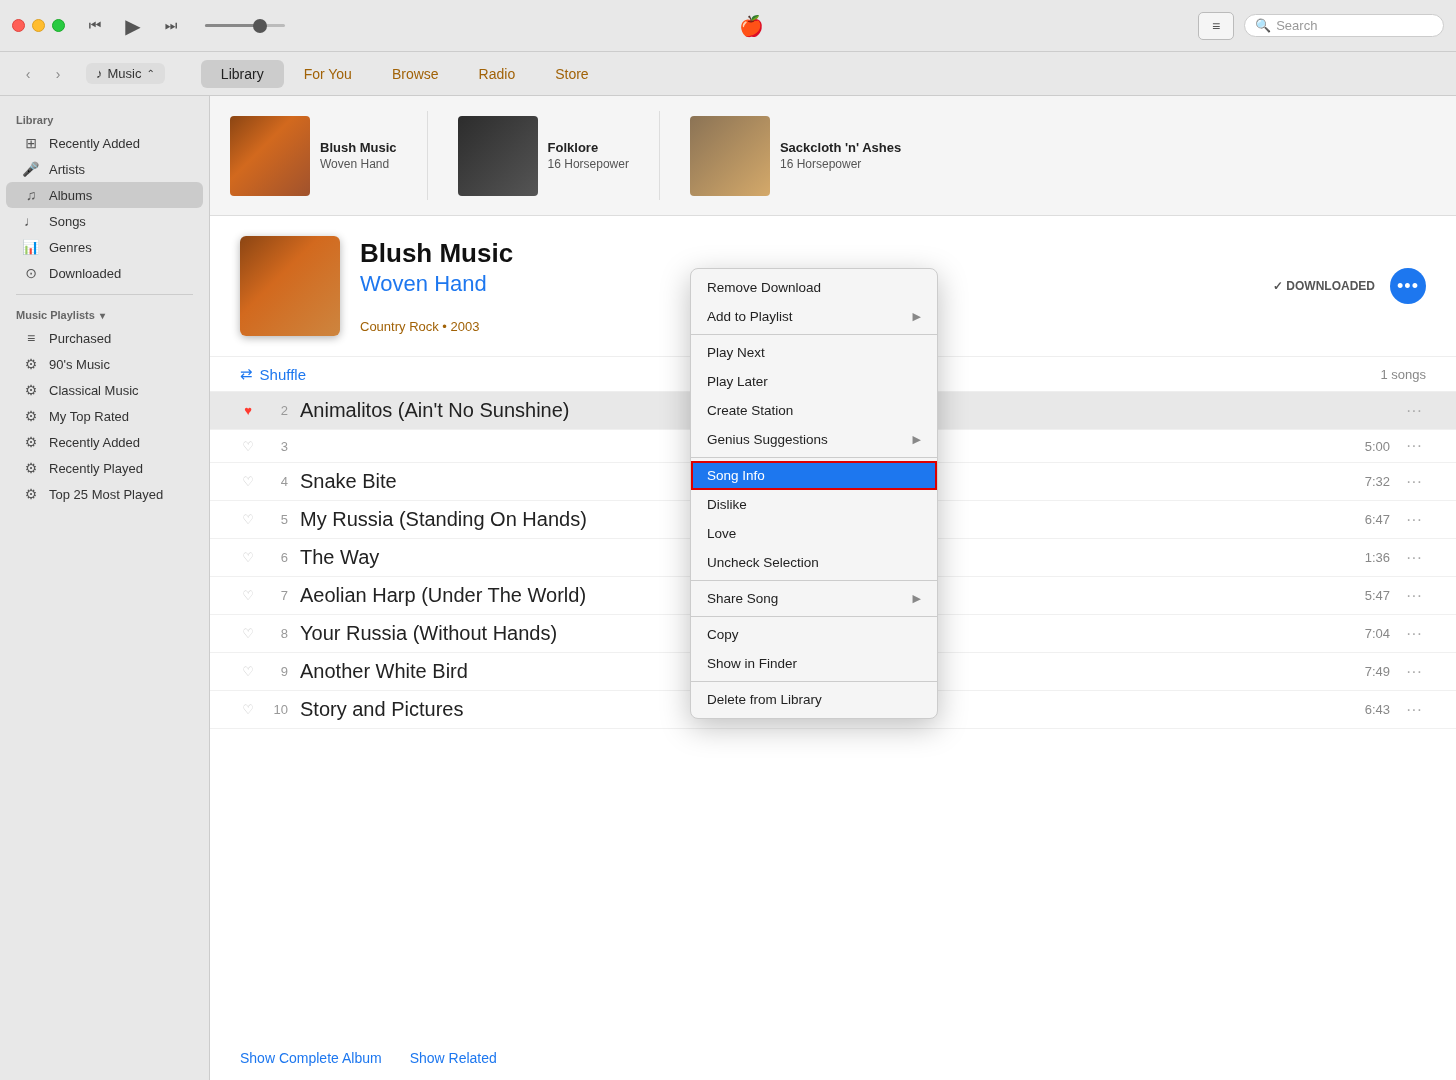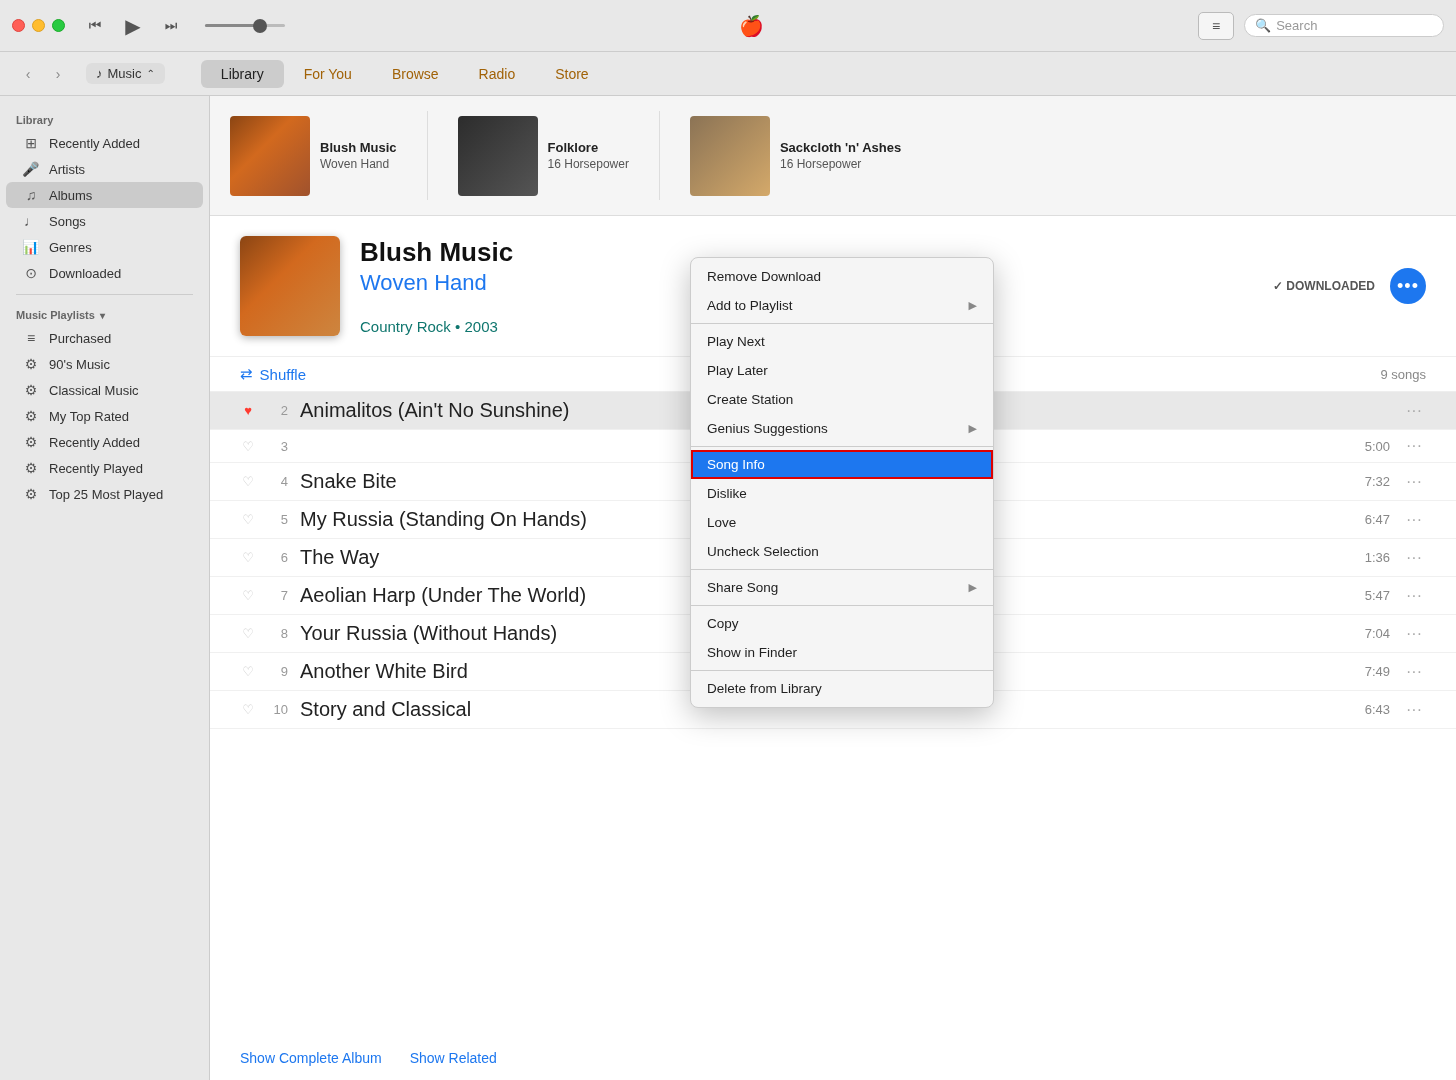--- a/index.html
+++ b/index.html
@@ -285,21 +285,21 @@
       width: 100px;
       height: 100px;
       border-radius: 6px;
       background: linear-gradient(135deg, #8B4513 0%, #D2691E 40%, #cd853f 100%);
       flex-shrink: 0;
       box-shadow: 0 2px 8px rgba(0,0,0,0.3);
     }
     .album-detail-info { flex: 1; }
     .album-detail-title { font-size: 26px; font-weight: 700; color: #111; }
     .album-detail-artist { font-size: 22px; font-weight: 500; color: #1d77ef; margin-top: 2px; }
-    .album-detail-meta { font-size: 15px; color: #0f766e; margin-top: 22px; }
+    .album-detail-meta { font-size: 13px; color: #a16207; margin-top: 22px; }
     .album-detail-right {
       display: flex;
       align-items: center;
       gap: 15px;
     }
     .downloaded-badge {
       display: flex;
       align-items: center;
       gap: 5px;
       font-size: 12px;
@@ -369,23 +369,23 @@
     }
     .show-link {
       font-size: 14px;
       color: #1d77ef;
       cursor: pointer;
     }
 
     
     .context-menu {
       position: absolute;
-      top: 161px;
+      top: 172px;
       left: 480px;
-      width: 304px;
+      width: 248px;
       background: #f5f5f5;
       border: 1px solid #ccc;
       border-radius: 8px;
       box-shadow: 0 8px 30px rgba(0,0,0,0.25);
       z-index: 100;
       padding: 4px 0;
     }
     .ctx-item {
       display: flex;
       align-items: center;
@@ -563,21 +563,21 @@
         <div class="downloaded-badge">✓  DOWNLOADED</div>
         <div class="more-btn">•••</div>
       </div>
     </div>
 
     <div class="shuffle-bar">
       <div class="shuffle-btn">
         <span>⇄</span>
         <span>Shuffle</span>
       </div>
-      <div class="songs-count">9 songs</div>
+      <div class="songs-count">1 songs</div>
     </div>
 
     <div class="track-list" id="track-list">
     <div class="track-row highlighted">
     <span class="track-heart loved">♥</span>
     <span class="track-num">2</span>
     <span class="track-title">Animalitos (Ain't No Sunshine)</span>
 
     <span class="track-more">···</span>
   </div>
@@ -625,21 +625,21 @@
         <div class="track-row">
     <span class="track-heart">♡</span>
     <span class="track-num">9</span>
     <span class="track-title">Another White Bird</span>
     <span class="track-duration">7:49</span>
     <span class="track-more">···</span>
   </div>
         <div class="track-row">
     <span class="track-heart">♡</span>
     <span class="track-num">10</span>
-    <span class="track-title">Story and Classical</span>
+    <span class="track-title">Story and Pictures</span>
     <span class="track-duration">6:43</span>
     <span class="track-more">···</span>
   </div>
       </div>
 
     <div class="show-links">
       <span class="show-link">Show Complete Album</span>
       <span class="show-link">Show Related</span>
     </div>
 

